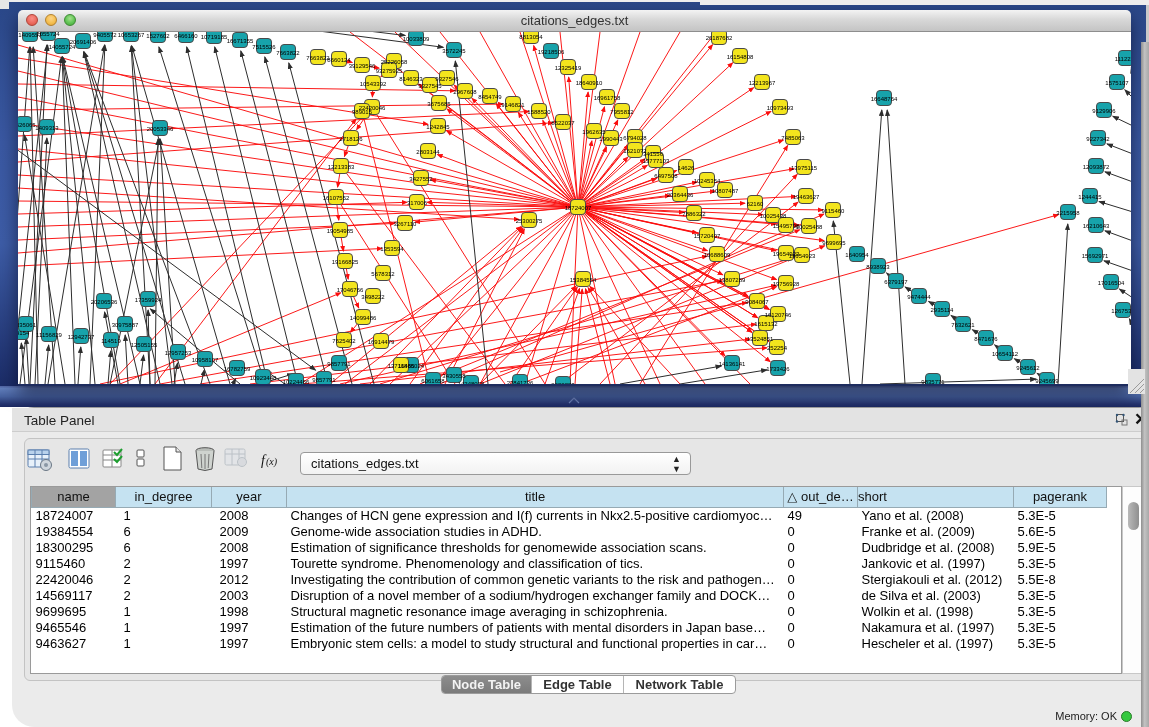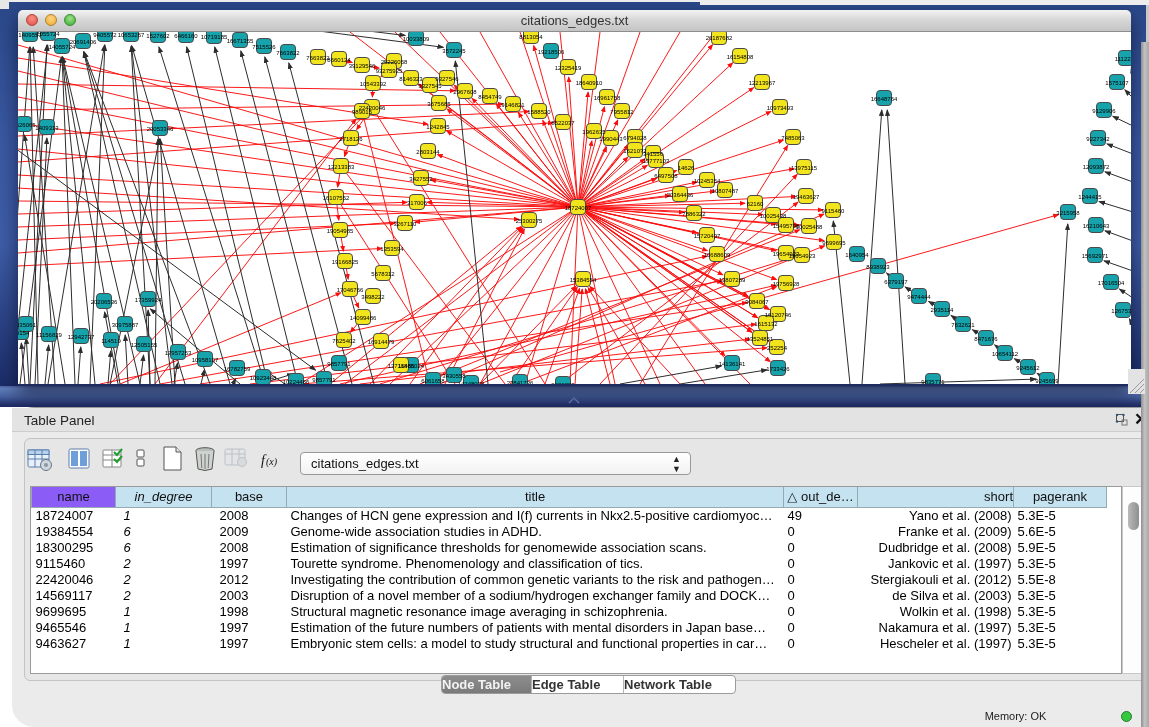--- a/index.html
+++ b/index.html
@@ -19,30 +19,30 @@
 #pclose{position:absolute;left:1122px;top:1px;font-size:17px;font-weight:bold;color:#111;}
 #inset{position:absolute;left:12px;top:30px;width:1125px;height:243px;background:#e6e6e6;border:1px solid #c3c3c3;border-radius:6px;}
 #toolbar{position:absolute;left:0px;top:5px;width:1120px;height:34px;}
 #combo{position:absolute;left:275px;top:8px;width:391px;height:23px;background:linear-gradient(180deg,#ffffff,#f2f2f2);border:1px solid #999;border-radius:4px;font-size:13px;color:#111;line-height:21px;padding-left:10px;}
 #combo .arr{position:absolute;right:9px;top:1px;font-size:9px;color:#222;line-height:10px;}
 #tblwrap{position:absolute;left:5px;top:47px;width:1092px;height:188px;background:#fff;border:1px solid #9a9a9a;}
 #scrollcol{position:absolute;left:1097px;top:47px;width:25px;height:188px;background:#fdfdfd;border:1px solid #c8c8c8;}
 #thumb{position:absolute;left:5px;top:15px;width:11px;height:28px;background:linear-gradient(90deg,#b9b9b9,#8f8f8f);border-radius:6px;}
 table{border-collapse:collapse;width:1075px;table-layout:fixed;font-size:13px;}
 th{height:20px;background:#c5e2f1;border:1px solid #96aab4;border-top:none;font-weight:normal;font-size:13px;color:#111;}
-th.c0{background:#8b5cf6;margin-top:36px;}
+th.c0{background:#a3a3a3;margin-top:36px;}
 td{height:16px;color:#000;white-space:nowrap;overflow:hidden;padding:0 2px 0 4px;}
-.c0{width:84px;}.c1{width:96px;font-style:italic;}.c2{width:75px;}.c3{width:497px;}.c4{width:74px;}.c5{width:156px;text-align:right;}.c6{width:93px;margin-top:29px;}
+.c0{width:84px;}.c1{width:96px;}.c2{width:75px;}.c3{width:497px;}.c4{width:74px;}.c5{width:156px;text-align:left;}.c6{width:93px;margin-top:29px;}
 td.c1,td.c2{padding-left:8px;}
 #tabs{position:absolute;left:429px;top:267px;height:19px;display:flex;border:1px solid #9b9b9b;border-radius:4px;overflow:hidden;background:#fff;}
-.tab{height:19px;line-height:18px;font-size:13px;font-weight:bold;color:#333;padding:0;text-align:left;}
+.tab{height:19px;line-height:18px;font-size:13px;font-weight:bold;color:#333;padding:0;text-align:center;}
 #tab1{width:89px;background:linear-gradient(180deg,#8d8d8d,#787878);color:#f3f3f3;}
 #tab2{width:93px;border-left:1px solid #b5b5b5;border-right:1px solid #b5b5b5;}
 #tab3{width:111px;}
-#mem{position:absolute;left:962px;top:710px;width:107px;text-align:center;font-size:11px;color:#222;}
+#mem{position:absolute;left:1010px;top:710px;width:107px;text-align:right;font-size:11px;color:#222;}
 #dot{position:absolute;left:1121px;top:711px;width:11px;height:11px;border-radius:50%;background:#35c93f;border:1px solid #2a7a2a;}
 #dstrip{position:absolute;left:0;top:386px;width:1149px;height:21px;background:linear-gradient(180deg,#4f63a2 0%,#607dbb 12%,#46619f 50%,#25346f 85%,#1b2861 100%);}
 #chev{position:absolute;left:567px;top:396px;}
 #redge{position:absolute;left:1141px;top:42px;width:8px;height:685px;background:linear-gradient(90deg,#8f8f8f,#c2c2c2 45%,#a8a8a8);}
 #redge2{position:absolute;left:1146px;top:2px;width:3px;height:40px;background:#c9c9c9;}
 #topstrip{position:absolute;left:0;top:0;width:1149px;height:2px;background:#ededed;}
 #topstrip2{position:absolute;left:700px;top:0;width:449px;height:5px;background:#ededed;}
 #cornerTL{position:absolute;left:0;top:0;width:9px;height:9px;background:#e6e6e6;}
 #grip{position:absolute;left:1128px;top:369px;}
 </style></head><body>
@@ -647,21 +647,21 @@
     <text x="241" y="21" font-size="10" font-style="italic" font-family="Liberation Serif,serif" fill="#111">(x)</text>
    </svg>
    <div id="combo">citations_edges.txt<span class="arr">▲<br>▼</span></div>
   </div>
   <div id="tblwrap">
    <table>
     <tbody>
             <tr>
               <th class="c0">name</th>
               <th class="c1">in_degree</th>
-              <th class="c2">base</th>
+              <th class="c2">year</th>
               <th class="c3">title</th>
               <th class="c4">△ out_de…</th>
               <th class="c5">short</th>
               <th class="c6">pagerank</th>
             </tr>
     <tr>
               <td class="c0">18724007</td>
               <td class="c1">1</td>
               <td class="c2">2008</td>
               <td class="c3">Changes of HCN gene expression and I(f) currents in Nkx2.5‑positive cardiomyoc…</td>

